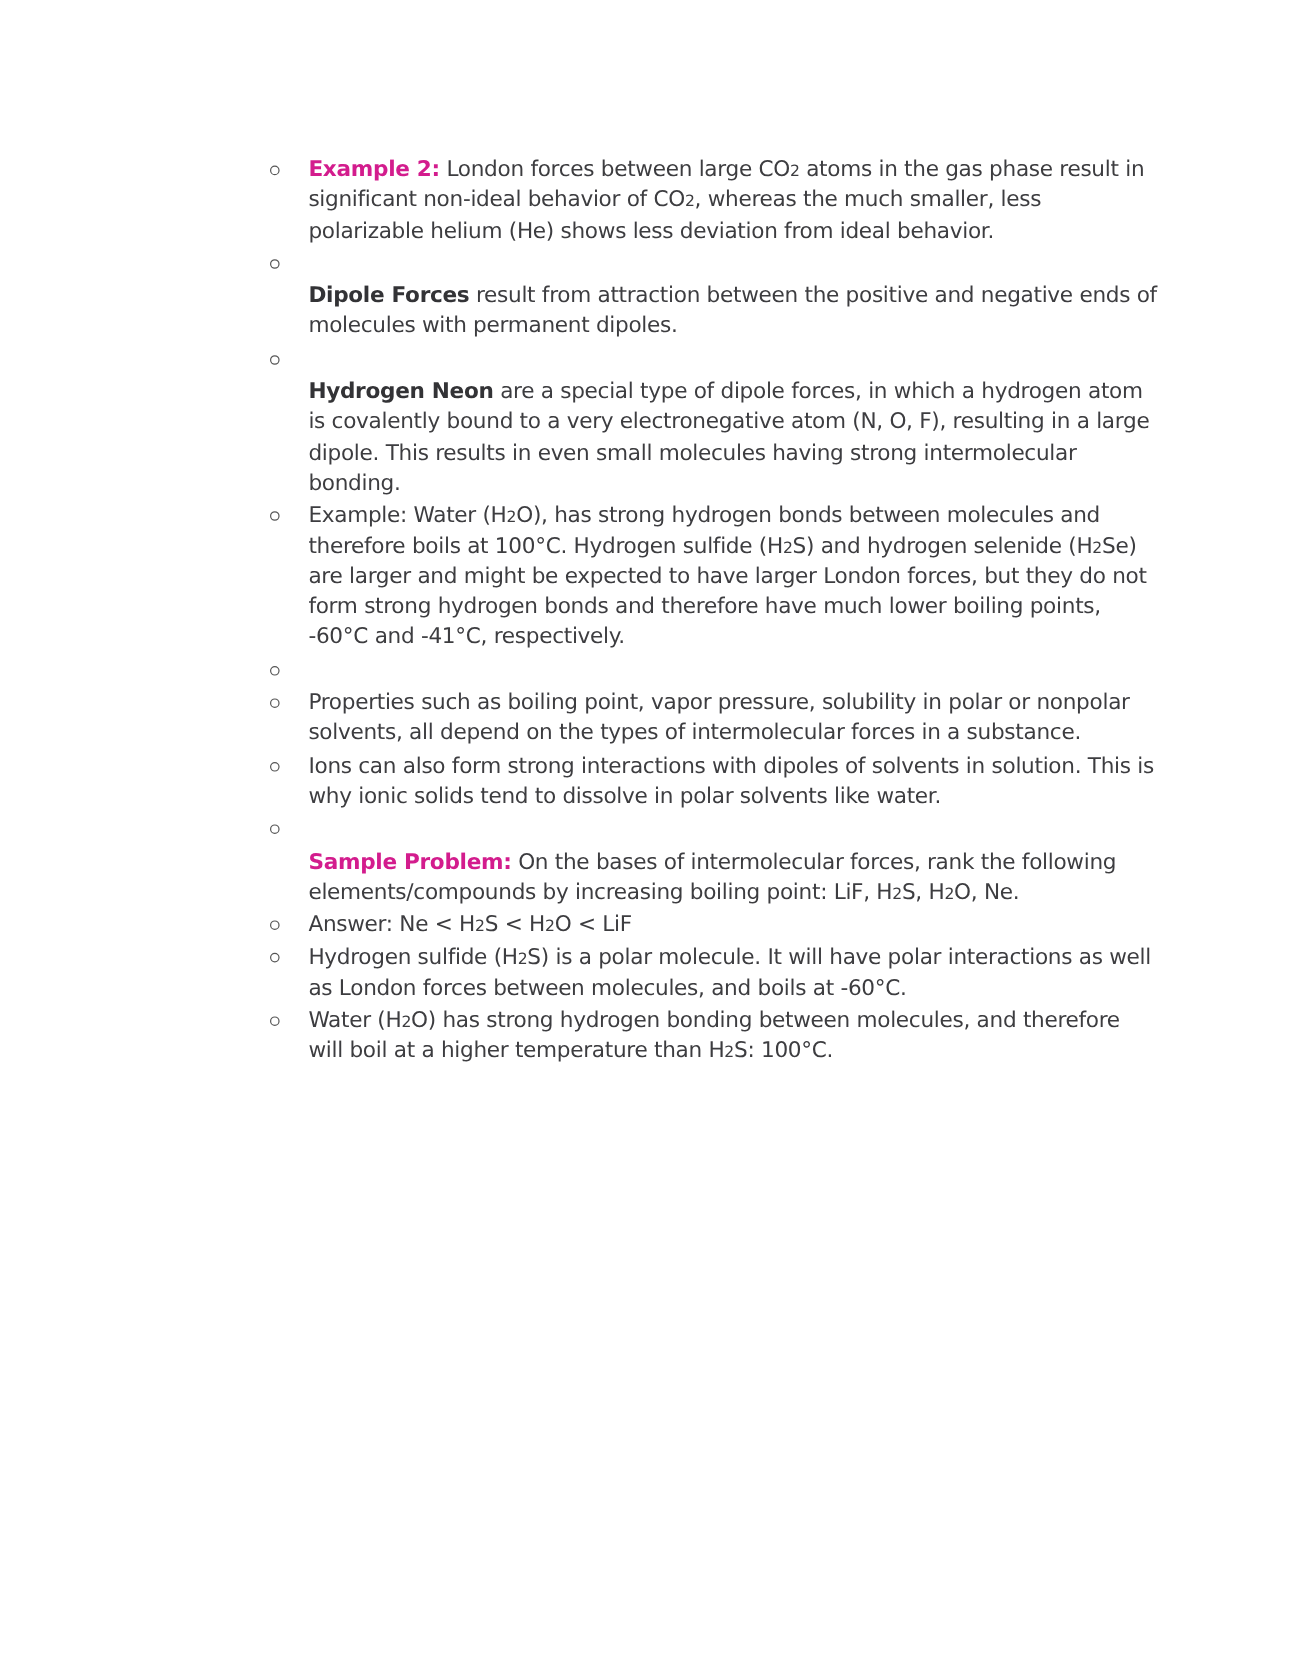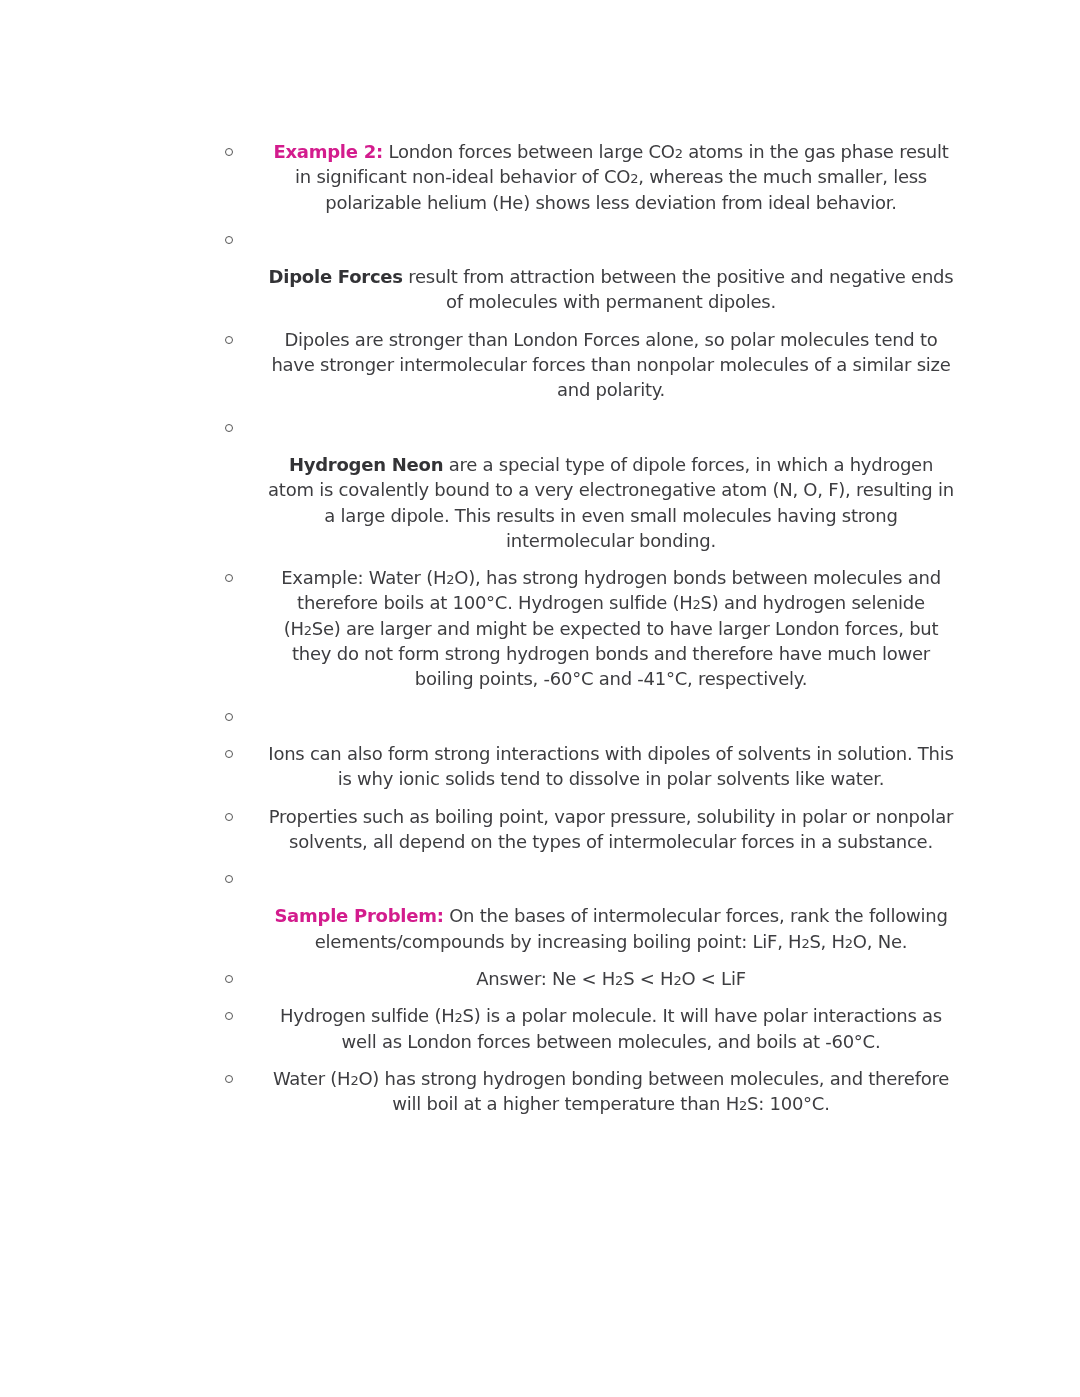--- a/index.html
+++ b/index.html
@@ -44,22 +44,21 @@
     height: 8px;
     box-sizing: border-box;
     border: 1.4px solid var(--bullet-color, #555555);
     border-radius: 50%;
     background: transparent;
   }
   .lead-line {
     height: 25.3px;
   }
   .para {
-    margin: 12px;
-    text-align: center;
+    margin: 2px;
   }
   .seg-normal {
     font-weight: normal;
     color: var(--text-color, #3d3d40);
   }
   .seg-bold {
     font-weight: bold;
     color: var(--heading-color, #333336);
   }
   .seg-accent-bold {
@@ -84,42 +83,38 @@
           <span class="bullet"></span>
           <div class="para"><span class="seg-accent-bold">Example 2:</span><span class="seg-normal"> London forces between large CO</span><sub class="seg-sub">2</sub><span class="seg-normal"> atoms in the gas phase result in significant non-ideal behavior of CO</span><sub class="seg-sub">2</sub><span class="seg-normal">, whereas the much smaller, less polarizable helium (He) shows less deviation from ideal behavior.</span></div>
         </li>
         <li class="doc-item">
           <span class="bullet"></span>
           <div class="lead-line"></div>
           <div class="para"><span class="seg-bold">Dipole Forces</span><span class="seg-normal"> result from attraction between the positive and negative ends of molecules with permanent dipoles.</span></div>
         </li>
         <li class="doc-item">
           <span class="bullet"></span>
-          <div class="para"><span class="seg-normal">Dipoles are stronger than London Forces alone, so polar molecules tend to have stronger intermolecular forces than nonpolar molecules of a similar size and polarity.</span></div>
-        </li>
-        <li class="doc-item">
-          <span class="bullet"></span>
           <div class="lead-line"></div>
           <div class="para"><span class="seg-bold">Hydrogen Neon</span><span class="seg-normal"> are a special type of dipole forces, in which a hydrogen atom is covalently bound to a very electronegative atom (N, O, F), resulting in a large dipole. This results in even small molecules having strong intermolecular bonding.</span></div>
         </li>
         <li class="doc-item">
           <span class="bullet"></span>
           <div class="para"><span class="seg-normal">Example: Water (H</span><sub class="seg-sub">2</sub><span class="seg-normal">O), has strong hydrogen bonds between molecules and therefore boils at 100°C. Hydrogen sulfide (H</span><sub class="seg-sub">2</sub><span class="seg-normal">S) and hydrogen selenide (H</span><sub class="seg-sub">2</sub><span class="seg-normal">Se) are larger and might be expected to have larger London forces, but they do not form strong hydrogen bonds and therefore have much lower boiling points, -60°C and -41°C, respectively.</span></div>
         </li>
         <li class="doc-item">
           <span class="bullet"></span>
           <div class="lead-line"></div>
         </li>
         <li class="doc-item">
           <span class="bullet"></span>
-          <div class="para"><span class="seg-normal">Ions can also form strong interactions with dipoles of solvents in solution. This is why ionic solids tend to dissolve in polar solvents like water.</span></div>
+          <div class="para"><span class="seg-normal">Properties such as boiling point, vapor pressure, solubility in polar or nonpolar solvents, all depend on the types of intermolecular forces in a substance.</span></div>
         </li>
         <li class="doc-item">
           <span class="bullet"></span>
-          <div class="para"><span class="seg-normal">Properties such as boiling point, vapor pressure, solubility in polar or nonpolar solvents, all depend on the types of intermolecular forces in a substance.</span></div>
+          <div class="para"><span class="seg-normal">Ions can also form strong interactions with dipoles of solvents in solution. This is why ionic solids tend to dissolve in polar solvents like water.</span></div>
         </li>
         <li class="doc-item">
           <span class="bullet"></span>
           <div class="lead-line"></div>
           <div class="para"><span class="seg-accent-bold">Sample Problem:</span><span class="seg-normal"> On the bases of intermolecular forces, rank the following elements/compounds by increasing boiling point: LiF, H</span><sub class="seg-sub">2</sub><span class="seg-normal">S, H</span><sub class="seg-sub">2</sub><span class="seg-normal">O, Ne.</span></div>
         </li>
         <li class="doc-item">
           <span class="bullet"></span>
           <div class="para"><span class="seg-normal">Answer: Ne &lt; H</span><sub class="seg-sub">2</sub><span class="seg-normal">S &lt; H</span><sub class="seg-sub">2</sub><span class="seg-normal">O &lt; LiF</span></div>
         </li>

